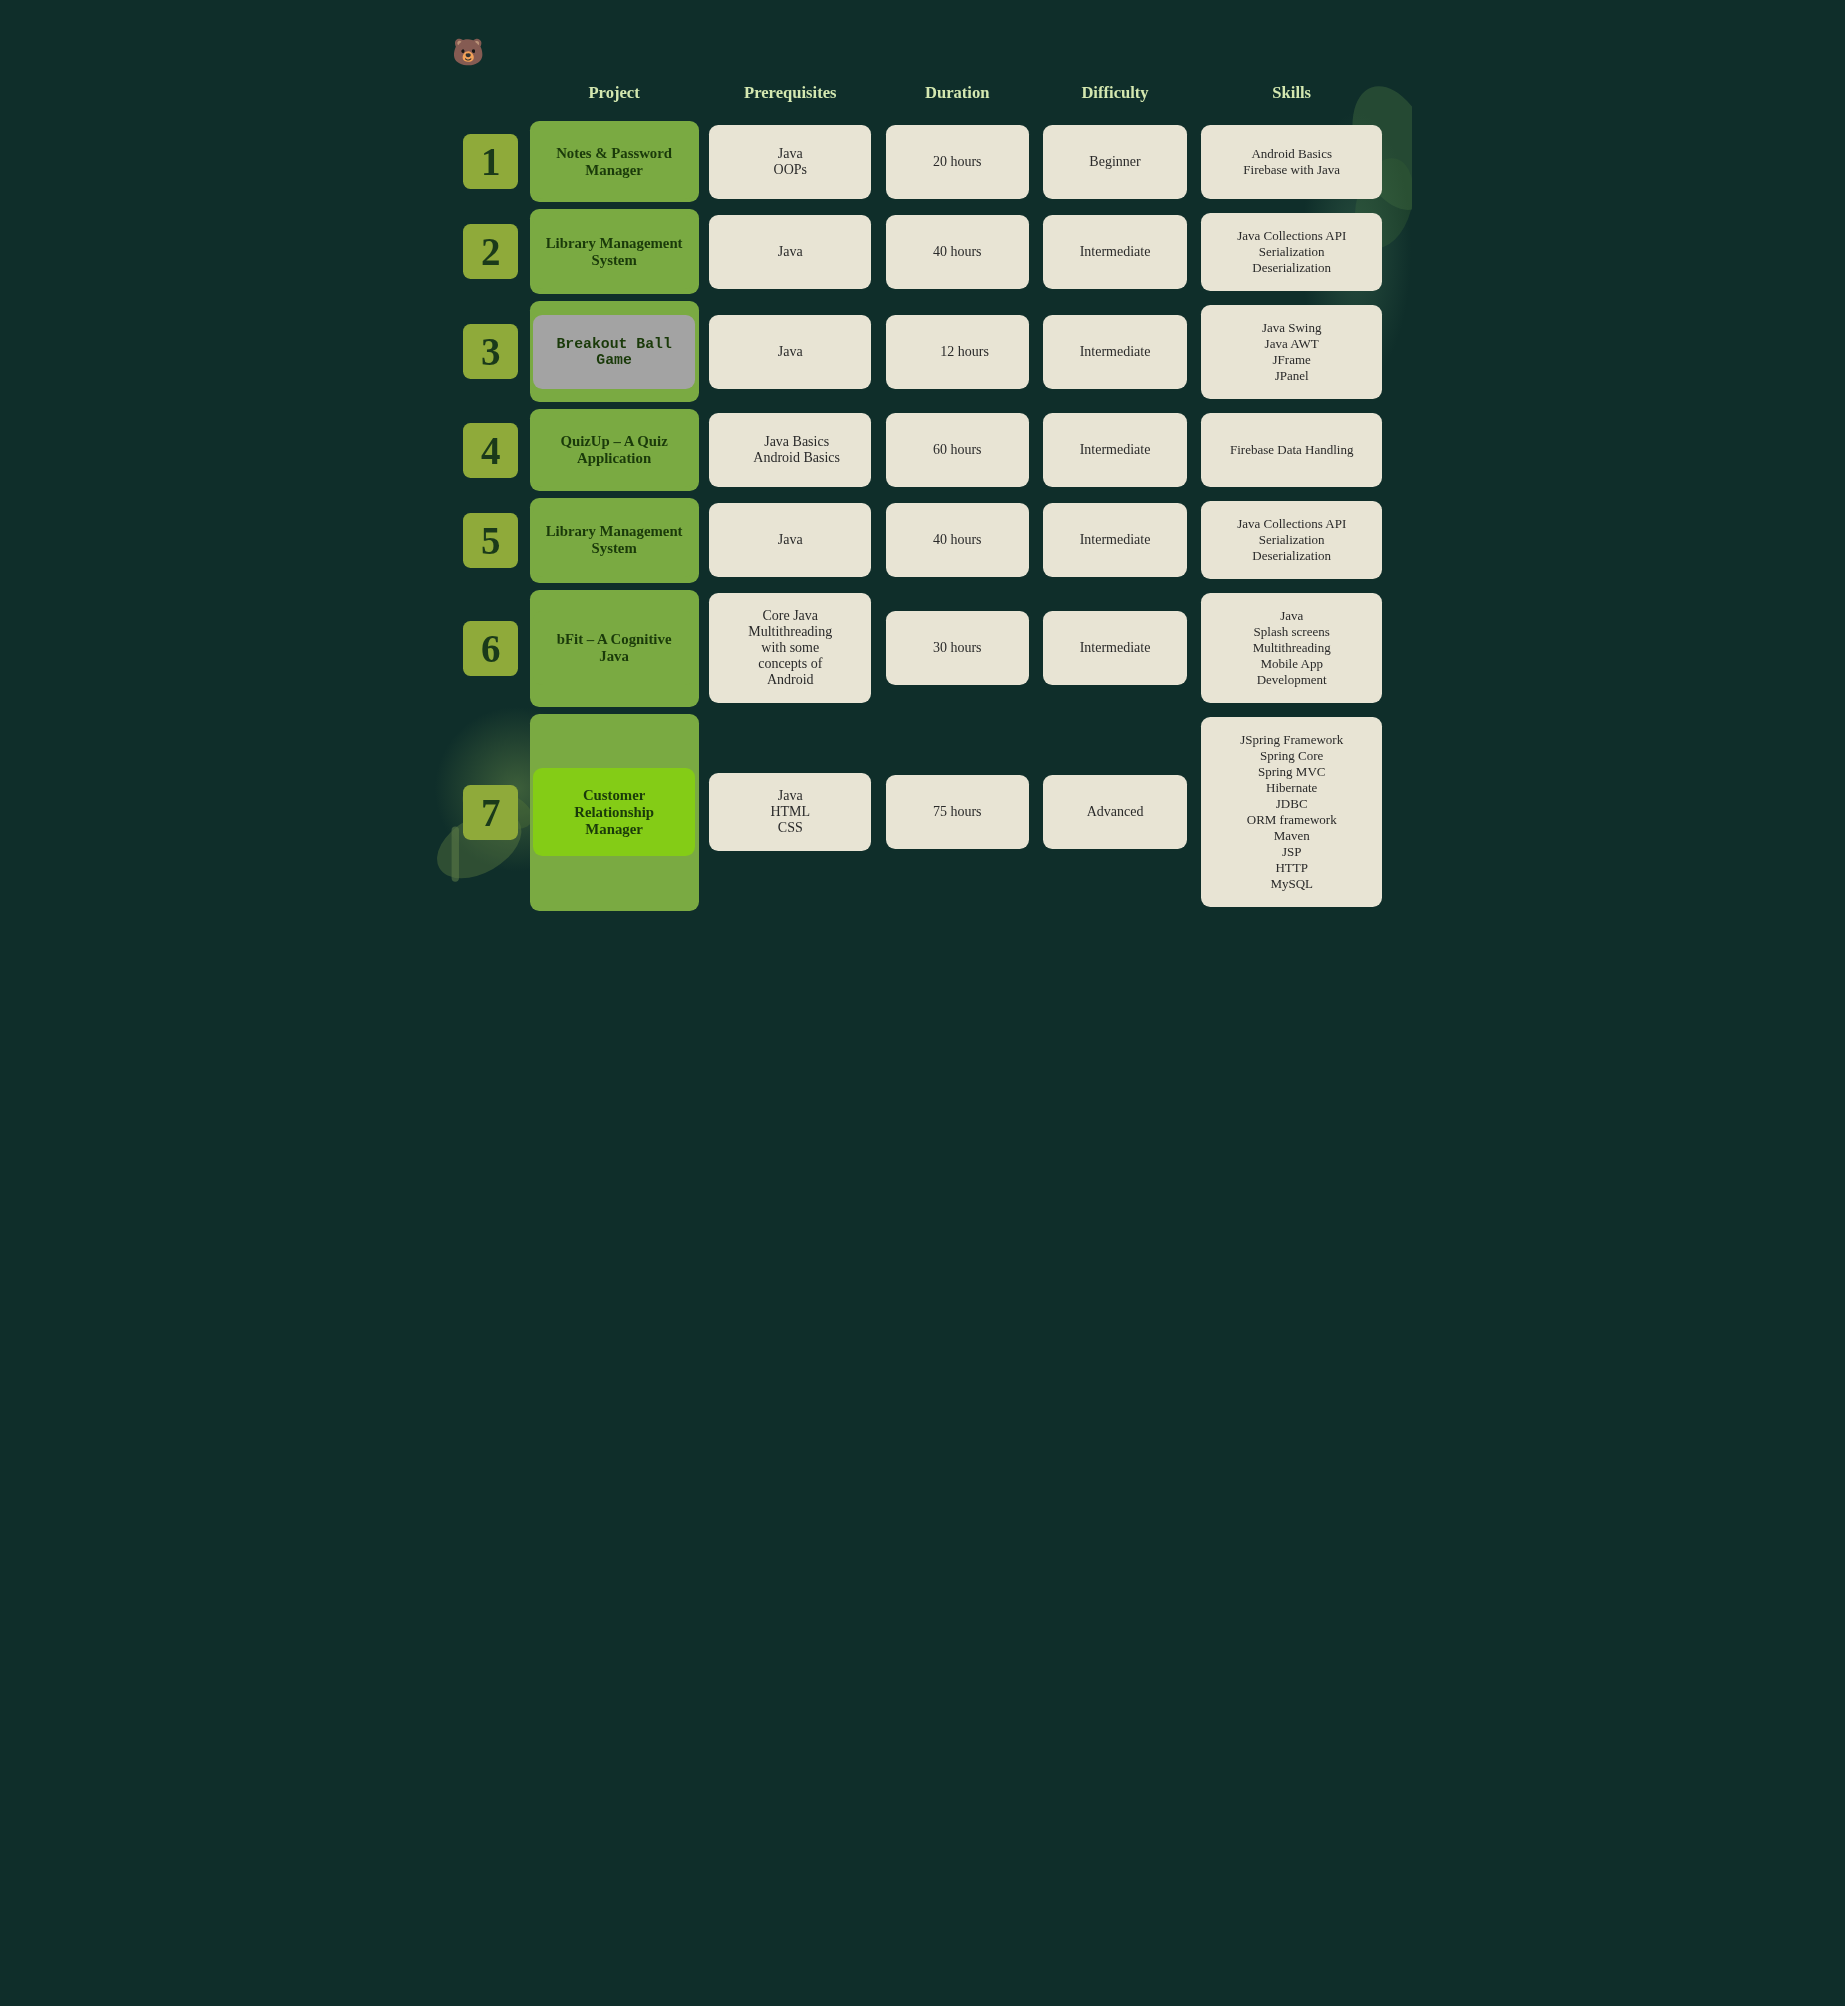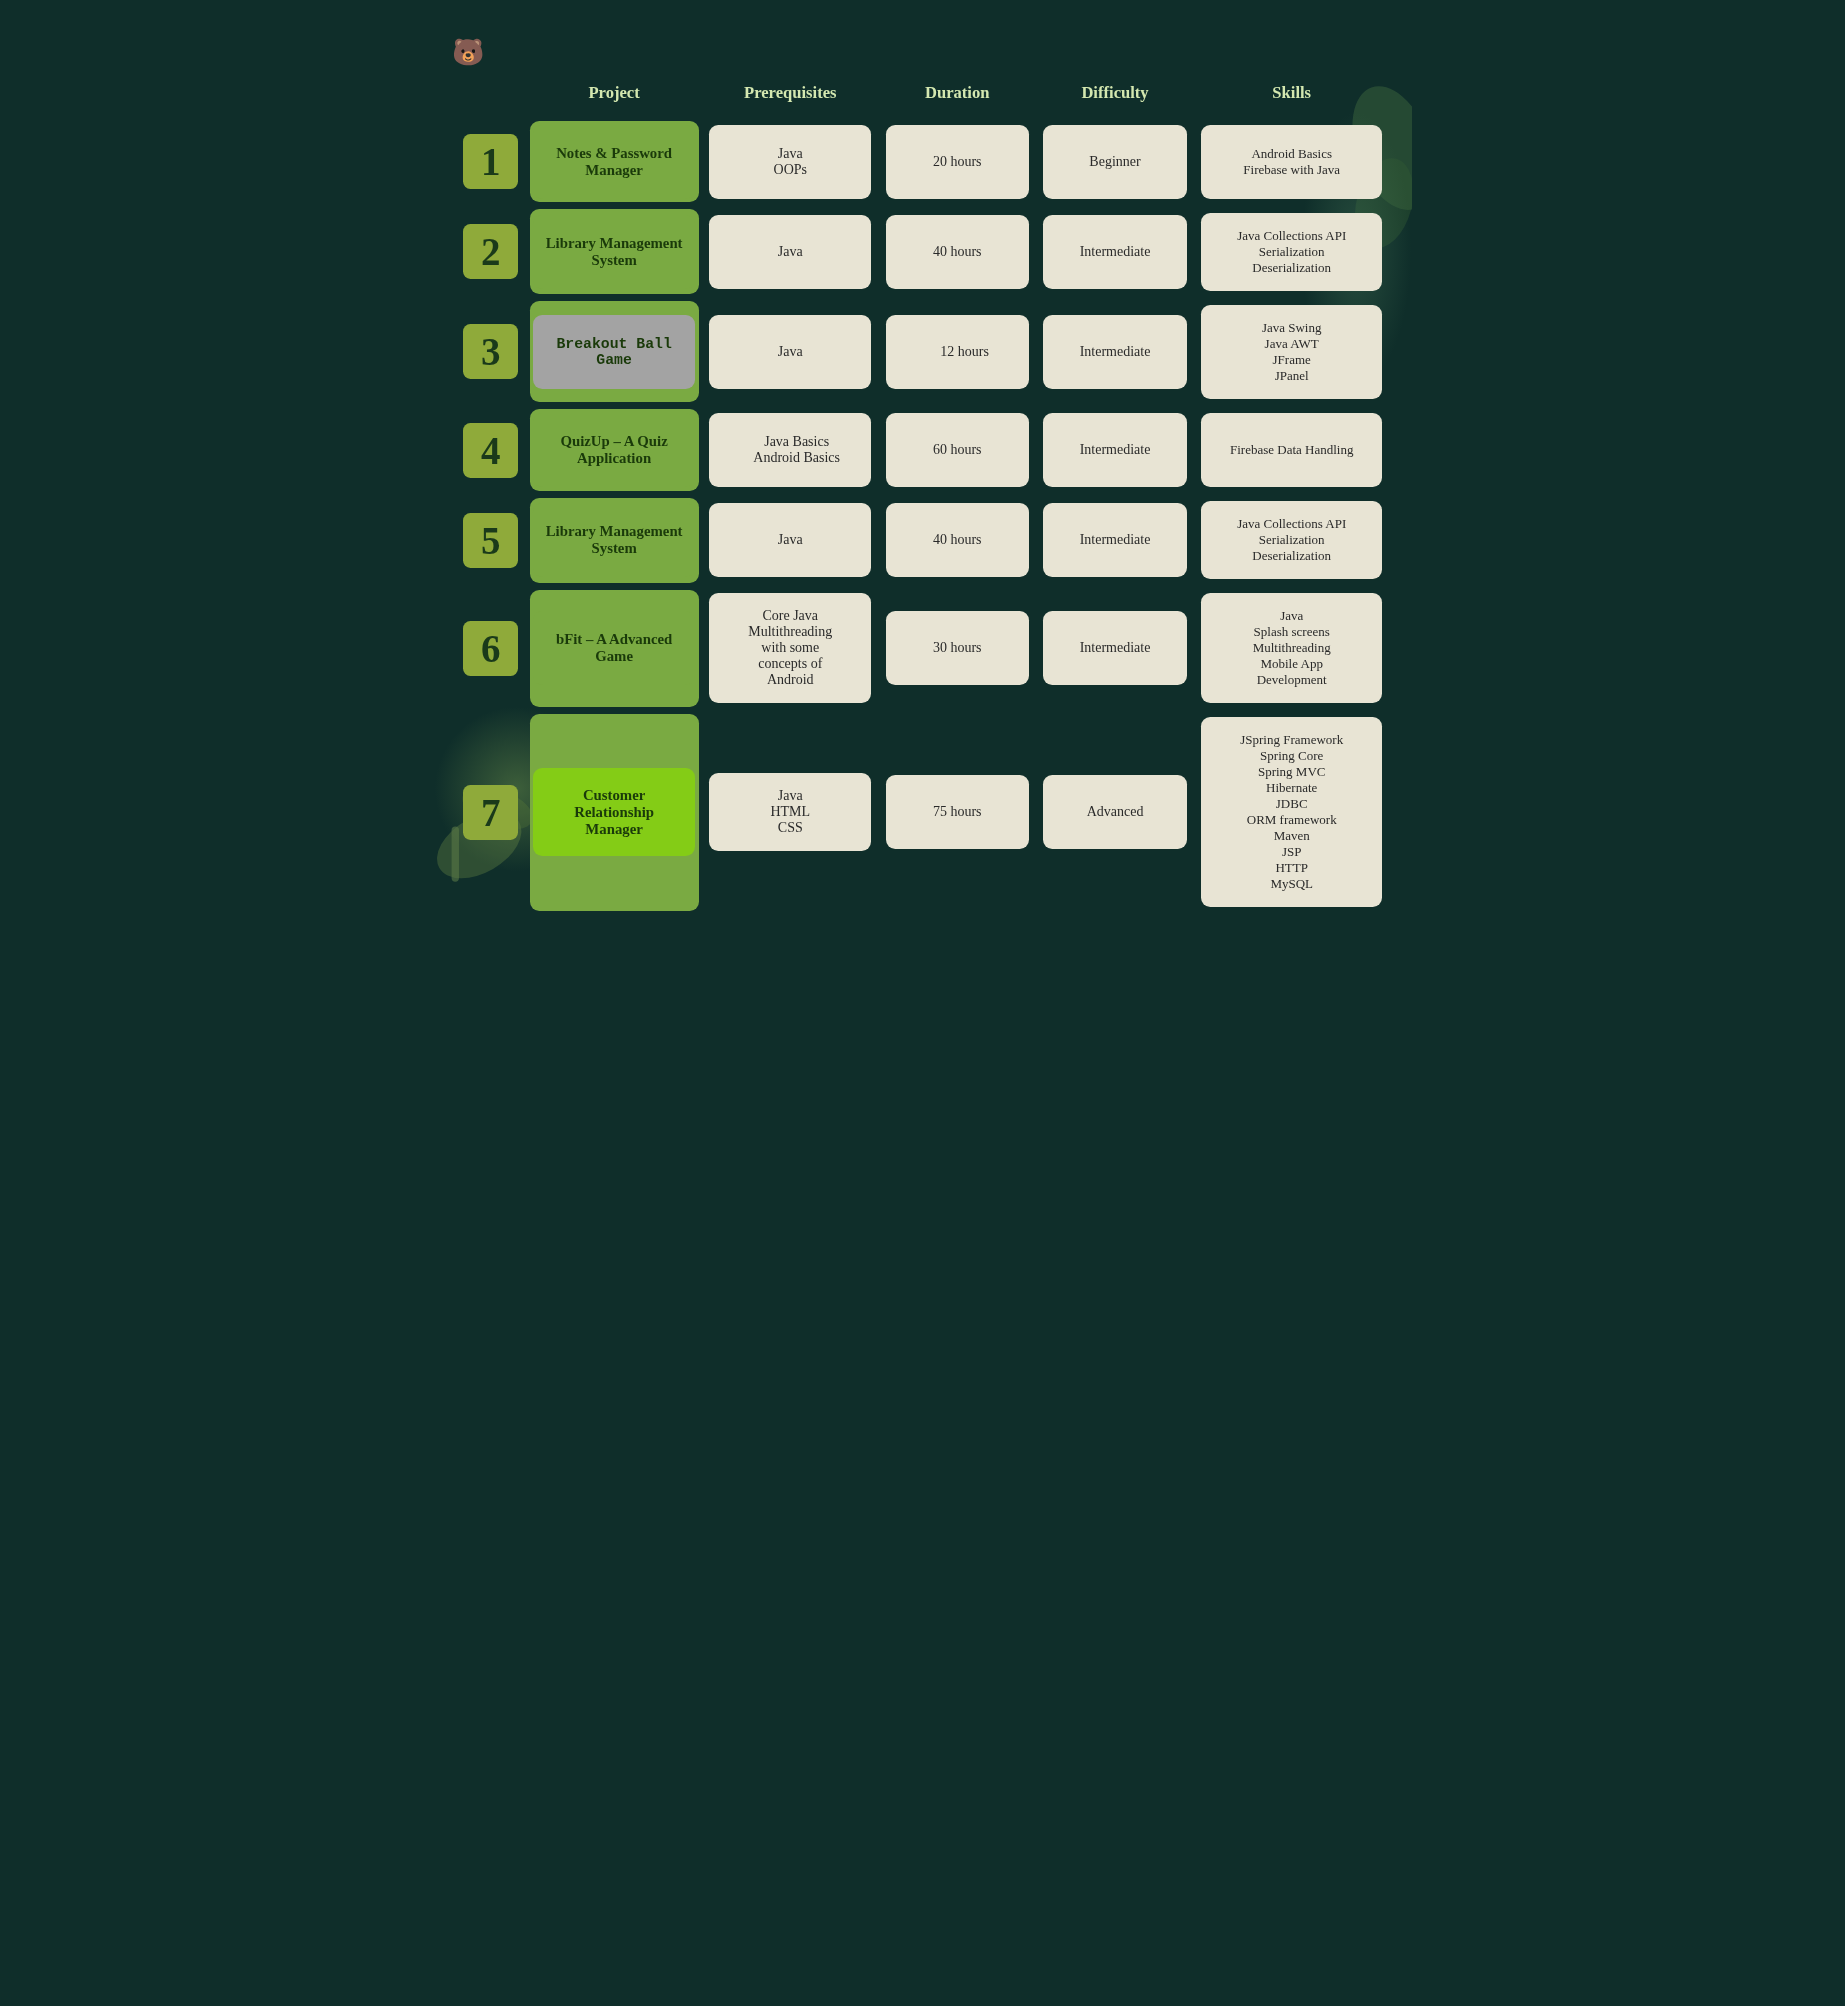--- a/index.html
+++ b/index.html
@@ -304,21 +304,21 @@
               <div class="skills-cell" style="min-height: 74px; display: flex; align-items: center; justify-content: center;">Java Collections API<br>Serialization<br>Deserialization</div>
             </td>
           </tr>
           <tr>
             <td style="padding: 3.7px; vertical-align: middle;">
               <div class="inner-num">
                 <div class="num-badge">6</div>
               </div>
             </td>
             <td class="project-cell" style="padding: 3.7px;">
-              <div style="padding: 18.5px 11px; min-height: 74px; display: flex; align-items: center; justify-content: center; background-color: rgb(122, 170, 66); border-radius: 9.2px; color: rgb(26, 58, 10); font-weight: bold; font-size: 14.8px; text-align: center;">bFit – A Advanced Game</div>
+              <div style="padding: 18.5px 11px; min-height: 74px; display: flex; align-items: center; justify-content: center; background-color: rgb(122, 170, 66); border-radius: 9.2px; color: rgb(26, 58, 10); font-weight: bold; font-size: 14.8px; text-align: center;">bFit – A Cognitive Java</div>
             </td>
             <td style="padding: 3.7px;">
               <div class="data-cell" style="min-height: 74px; display: flex; align-items: center; justify-content: center;">Core Java<br>Multithreading<br>with some<br>concepts of<br>Android</div>
             </td>
             <td style="padding: 3.7px;">
               <div class="data-cell" style="min-height: 74px; display: flex; align-items: center; justify-content: center;">30 hours</div>
             </td>
             <td style="padding: 3.7px;">
               <div class="data-cell" style="min-height: 74px; display: flex; align-items: center; justify-content: center;">Intermediate</div>
             </td>

